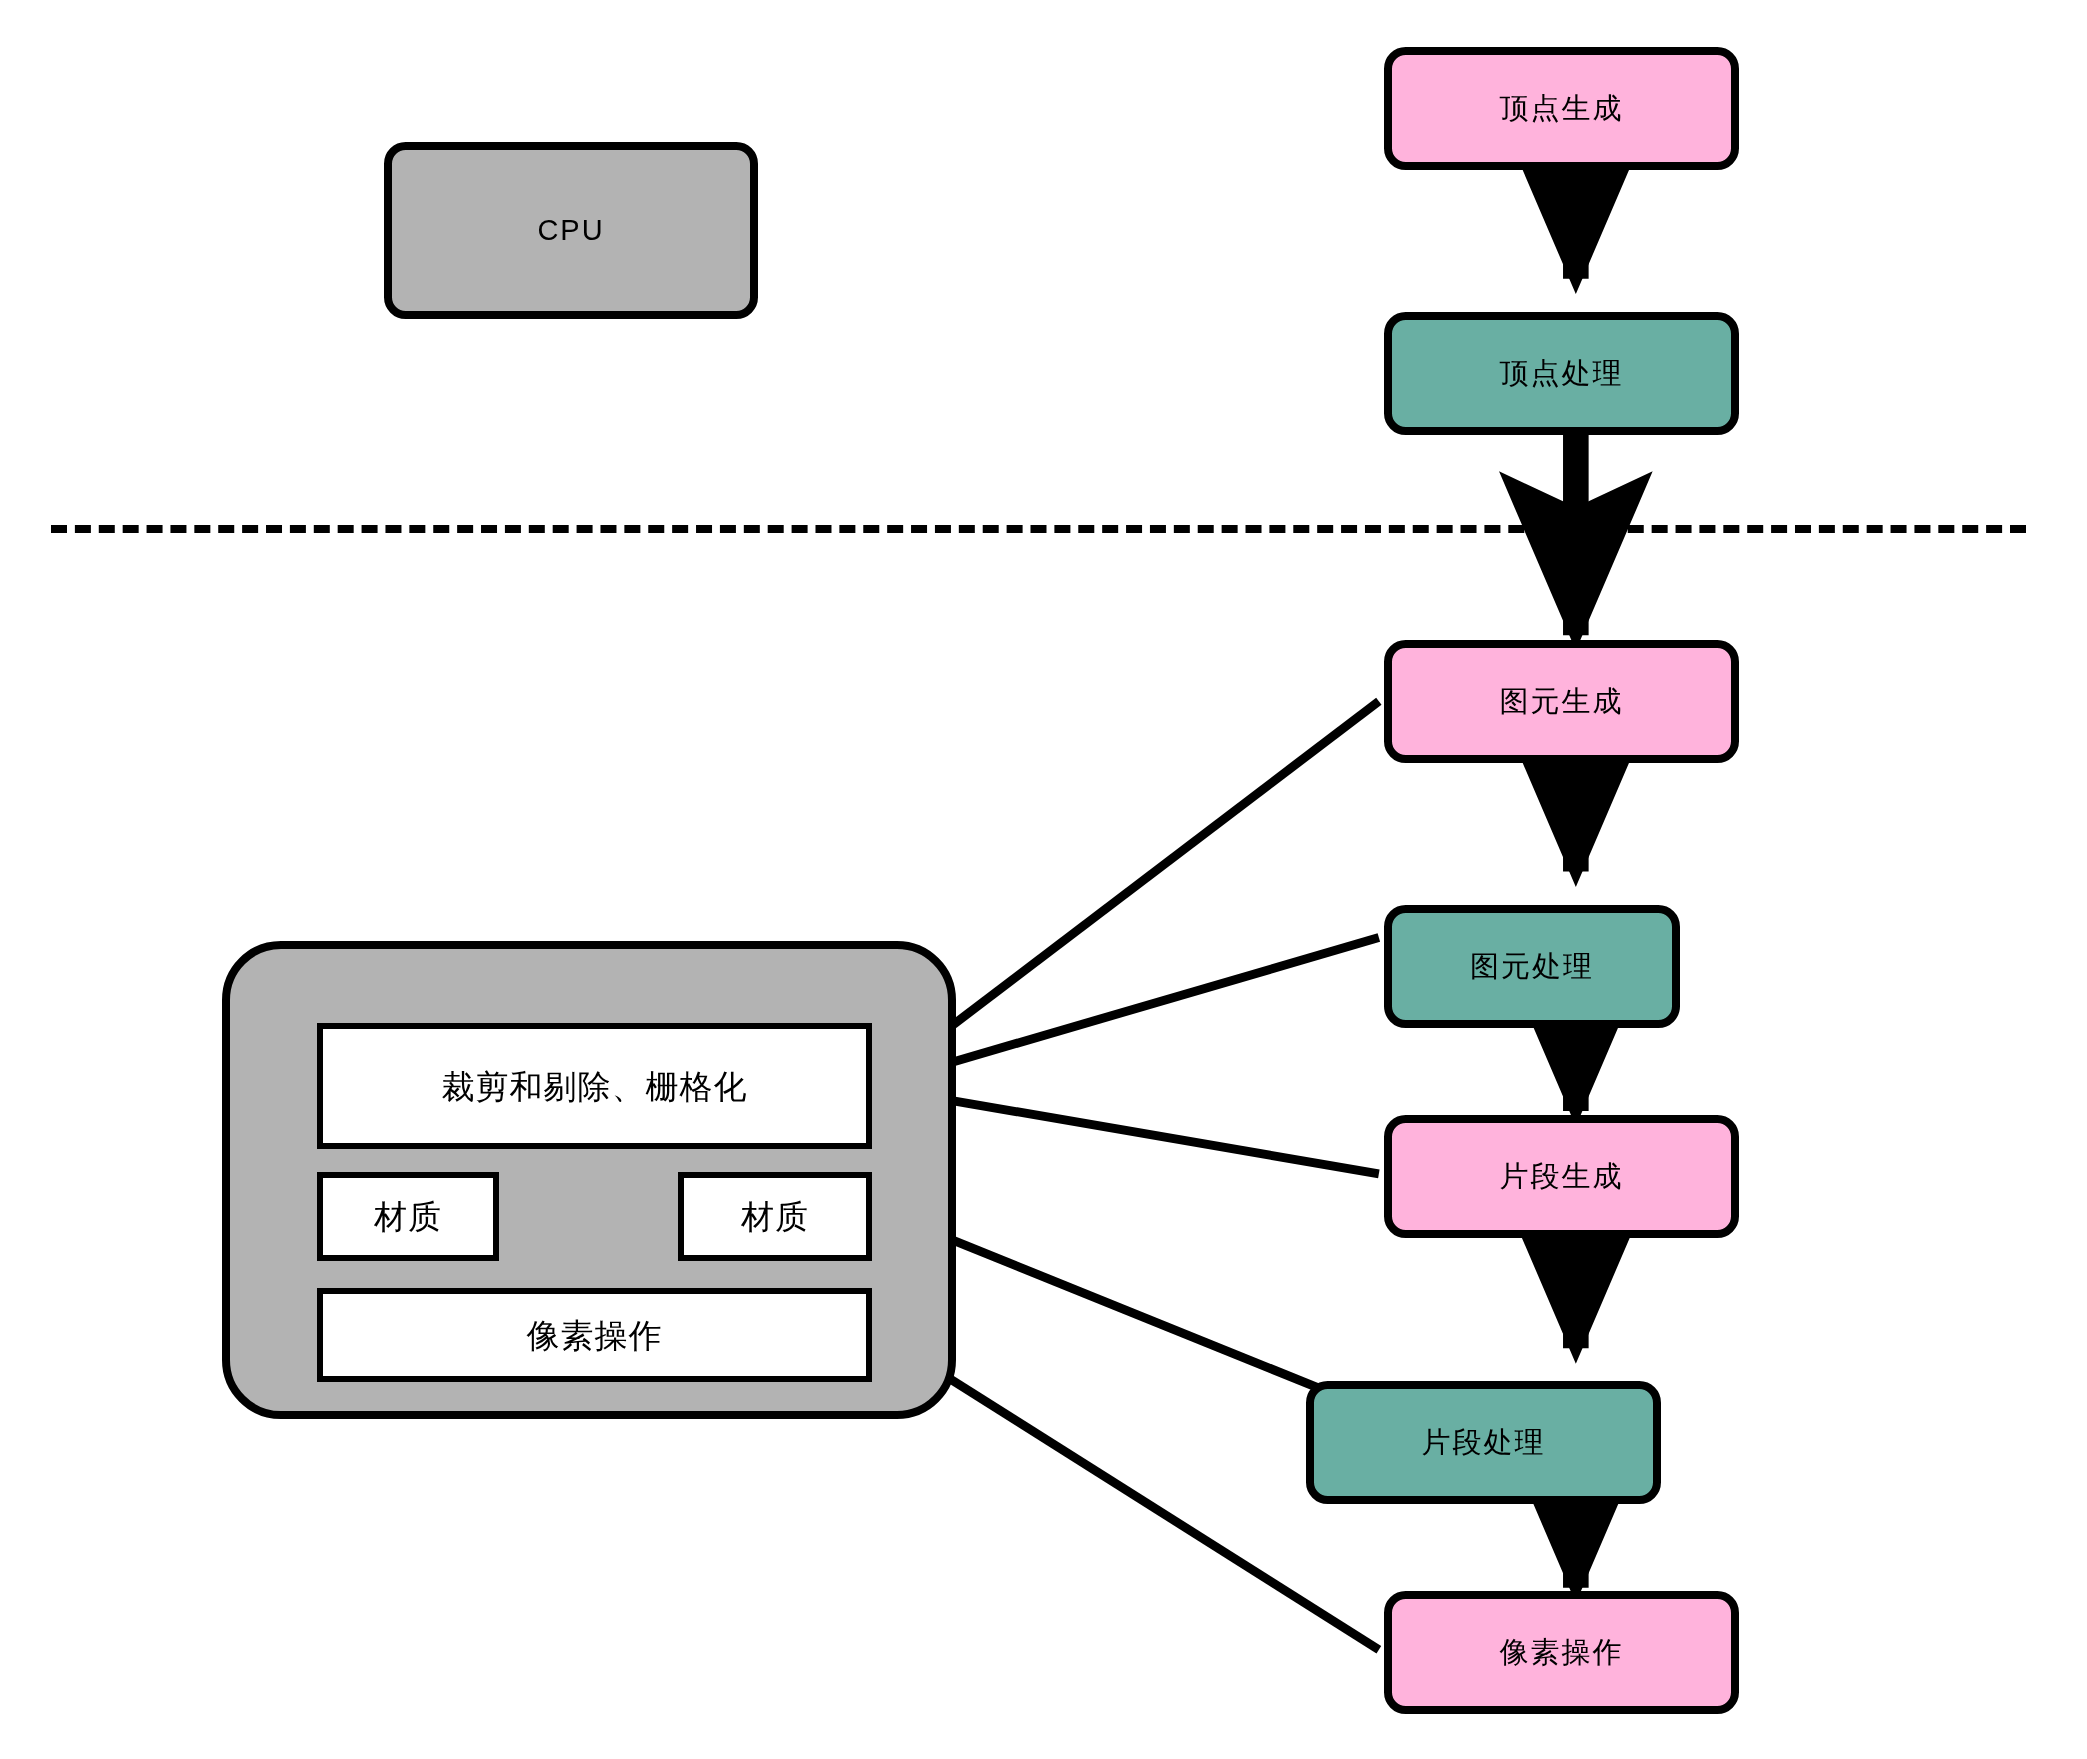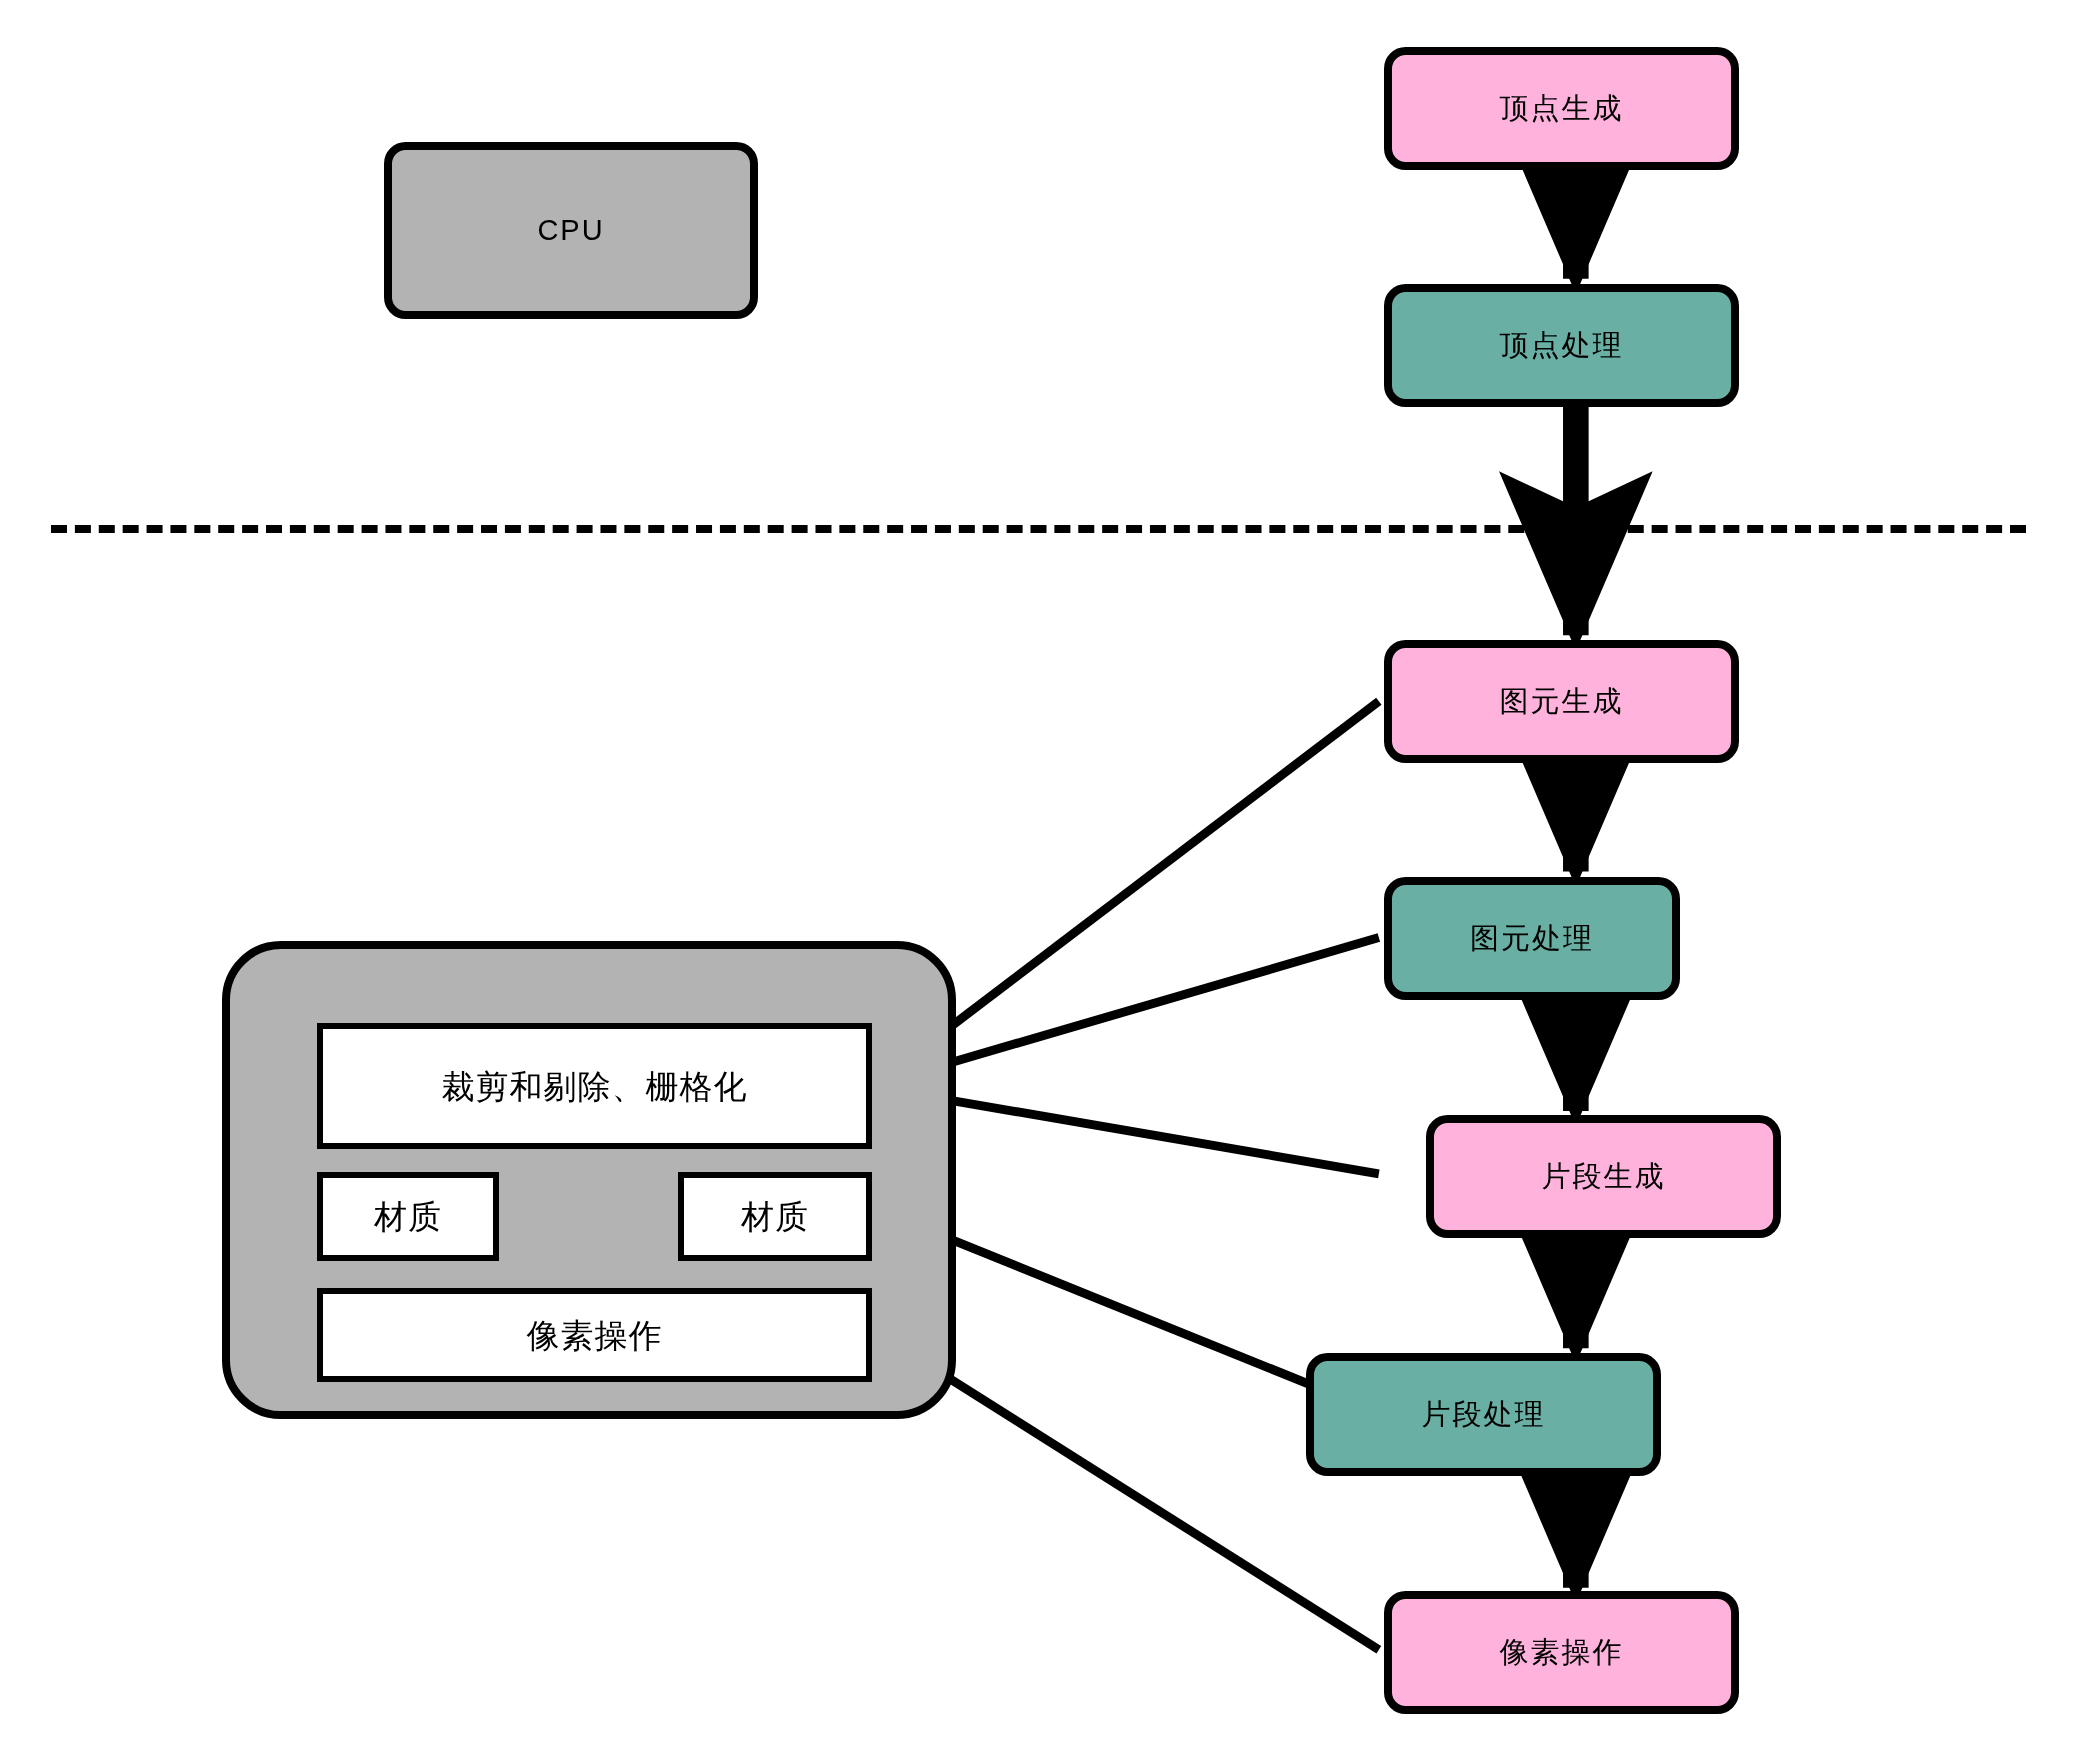--- a/index.html
+++ b/index.html
@@ -33,21 +33,21 @@
     display: flex;
     align-items: center;
     justify-content: center;
     color: #000000;
     font-size: 29px;
     line-height: 1;
     letter-spacing: 2px;
     z-index: 3;
   }
   .node.pink  { background: #FFB3DC; }
-  .node.teal  { background: #69AFA3; }
+  .node.teal  { background: #69AFA3; margin-top: 28px; }
   .node.gray  { background: #B3B3B3; }
 
   .gpu-group {
     position: absolute;
     box-sizing: border-box;
     background: #B3B3B3;
     border: 8.9px solid #000000;
     border-radius: 59px;
     z-index: 1;
   }
@@ -157,21 +157,21 @@
   </div>
 
   <div class="node pink" style="left:1384px; top:640px; width:355px; height:123px;text-align:right;">
     <span>图元生成</span>
   </div>
 
   <div class="node teal" style="left:1384px; top:877px; width:296px; height:123px;">
     <span>图元处理</span>
   </div>
 
-  <div class="node pink" style="left:1384px; top:1115px; width:355px; height:123px;margin-left:42px;">
+  <div class="node pink" style="left:1384px; top:1115px; width:355px; height:123px;">
     <span>片段生成</span>
   </div>
 
   <div class="node teal" style="left:1306px; top:1353px; width:355px; height:123px;">
     <span>片段处理</span>
   </div>
 
   <div class="node pink" style="left:1384px; top:1591px; width:355px; height:123px;">
     <span>像素操作</span>
   </div>

